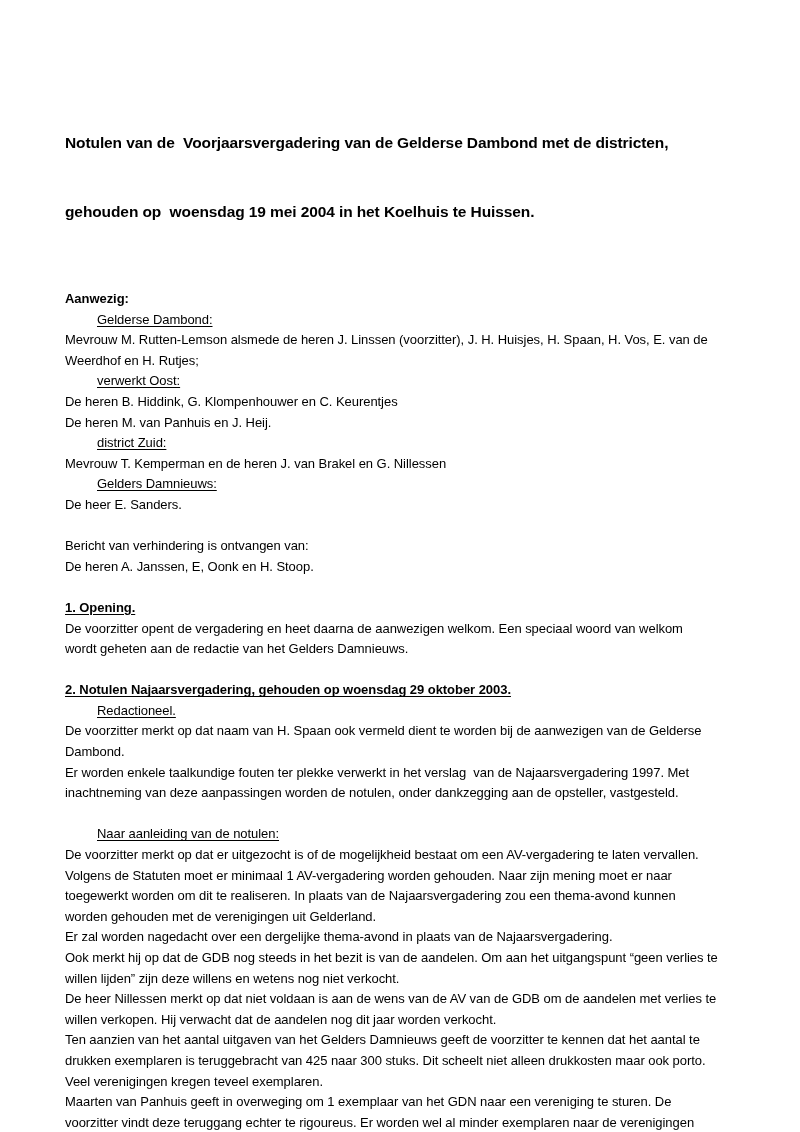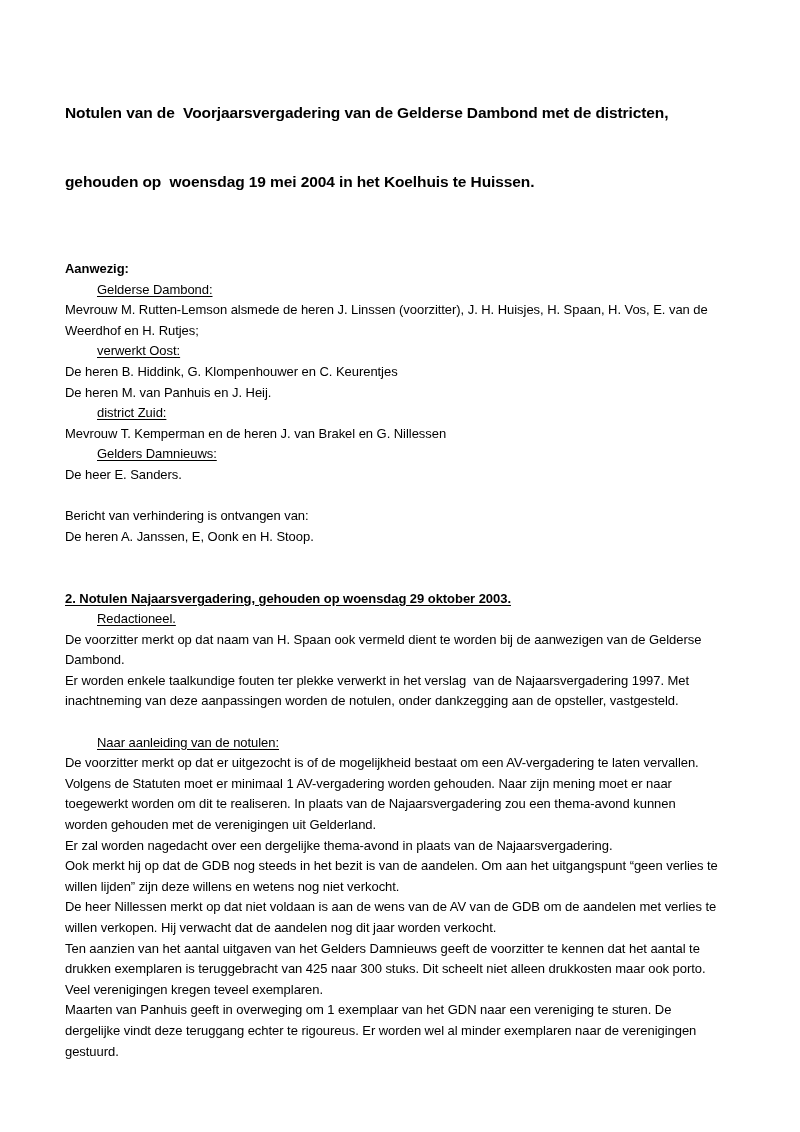--- a/index.html
+++ b/index.html
@@ -14,21 +14,21 @@
     color: #000000;
     -webkit-font-smoothing: antialiased;
   }
 
   .page {
     position: relative;
     width: 800px;
     height: 1132px;
     background: #ffffff;
     box-sizing: border-box;
-    padding: 55px 60px 0 65px;
+    padding: 85px 60px 0 65px;
   }
 
   .doc-title {
     font-size: 15.5px;
     font-weight: bold;
     line-height: 23px;
     letter-spacing: -0.1px;
     margin: 0 0 20px 0;
     white-space: pre-wrap;
   }
@@ -82,20 +82,25 @@
 
   <div class="gap-sm"></div>
 
   <div class="block">
     <div class="line">Bericht van verhindering is ontvangen van:</div>
     <div class="line">De heren A. Janssen, E, Oonk en H. Stoop.</div>
   </div>
 
   <div class="gap-sm"></div>
 
+  <div class="block">
+    <div class="line bu">1. Opening.</div>
+    <div class="line">De voorzitter opent de vergadering en heet daarna de aanwezigen welkom. Een speciaal woord van welkom</div>
+    <div class="line">wordt geheten aan de redactie van het Gelders Damnieuws.</div>
+  </div>
 
   <div class="gap-sm"></div>
 
   <div class="block">
     <div class="line bu">2. Notulen Najaarsvergadering, gehouden op woensdag 29 oktober 2003.</div>
     <div class="line u">Redactioneel.</div>
     <div class="line">De voorzitter merkt op dat naam van H. Spaan ook vermeld dient te worden bij de aanwezigen van de Gelderse</div>
     <div class="line">Dambond.</div>
     <div class="line">Er worden enkele taalkundige fouten ter plekke verwerkt in het verslag  van de Najaarsvergadering 1997. Met</div>
     <div class="line">inachtneming van deze aanpassingen worden de notulen, onder dankzegging aan de opsteller, vastgesteld.</div>
@@ -109,18 +114,18 @@
     <div class="line">worden gehouden met de verenigingen uit Gelderland.</div>
     <div class="line">Er zal worden nagedacht over een dergelijke thema-avond in plaats van de Najaarsvergadering.</div>
     <div class="line">Ook merkt hij op dat de GDB nog steeds in het bezit is van de aandelen. Om aan het uitgangspunt “geen verlies te</div>
     <div class="line">willen lijden” zijn deze willens en wetens nog niet verkocht.</div>
     <div class="line">De heer Nillessen merkt op dat niet voldaan is aan de wens van de AV van de GDB om de aandelen met verlies te</div>
     <div class="line">willen verkopen. Hij verwacht dat de aandelen nog dit jaar worden verkocht.</div>
     <div class="line">Ten aanzien van het aantal uitgaven van het Gelders Damnieuws geeft de voorzitter te kennen dat het aantal te</div>
     <div class="line">drukken exemplaren is teruggebracht van 425 naar 300 stuks. Dit scheelt niet alleen drukkosten maar ook porto.</div>
     <div class="line">Veel verenigingen kregen teveel exemplaren.</div>
     <div class="line">Maarten van Panhuis geeft in overweging om 1 exemplaar van het GDN naar een vereniging te sturen. De</div>
-    <div class="line">dergelijke vindt deze teruggang echter te rigoureus. Er worden wel al minder exemplaren naar de verenigingen</div>
+    <div class="line">voorzitter vindt deze teruggang echter te rigoureus. Er worden wel al minder exemplaren naar de verenigingen</div>
     <div class="line">gestuurd.</div>
 
   </div>
 
 </div>
 
 </body></html>

